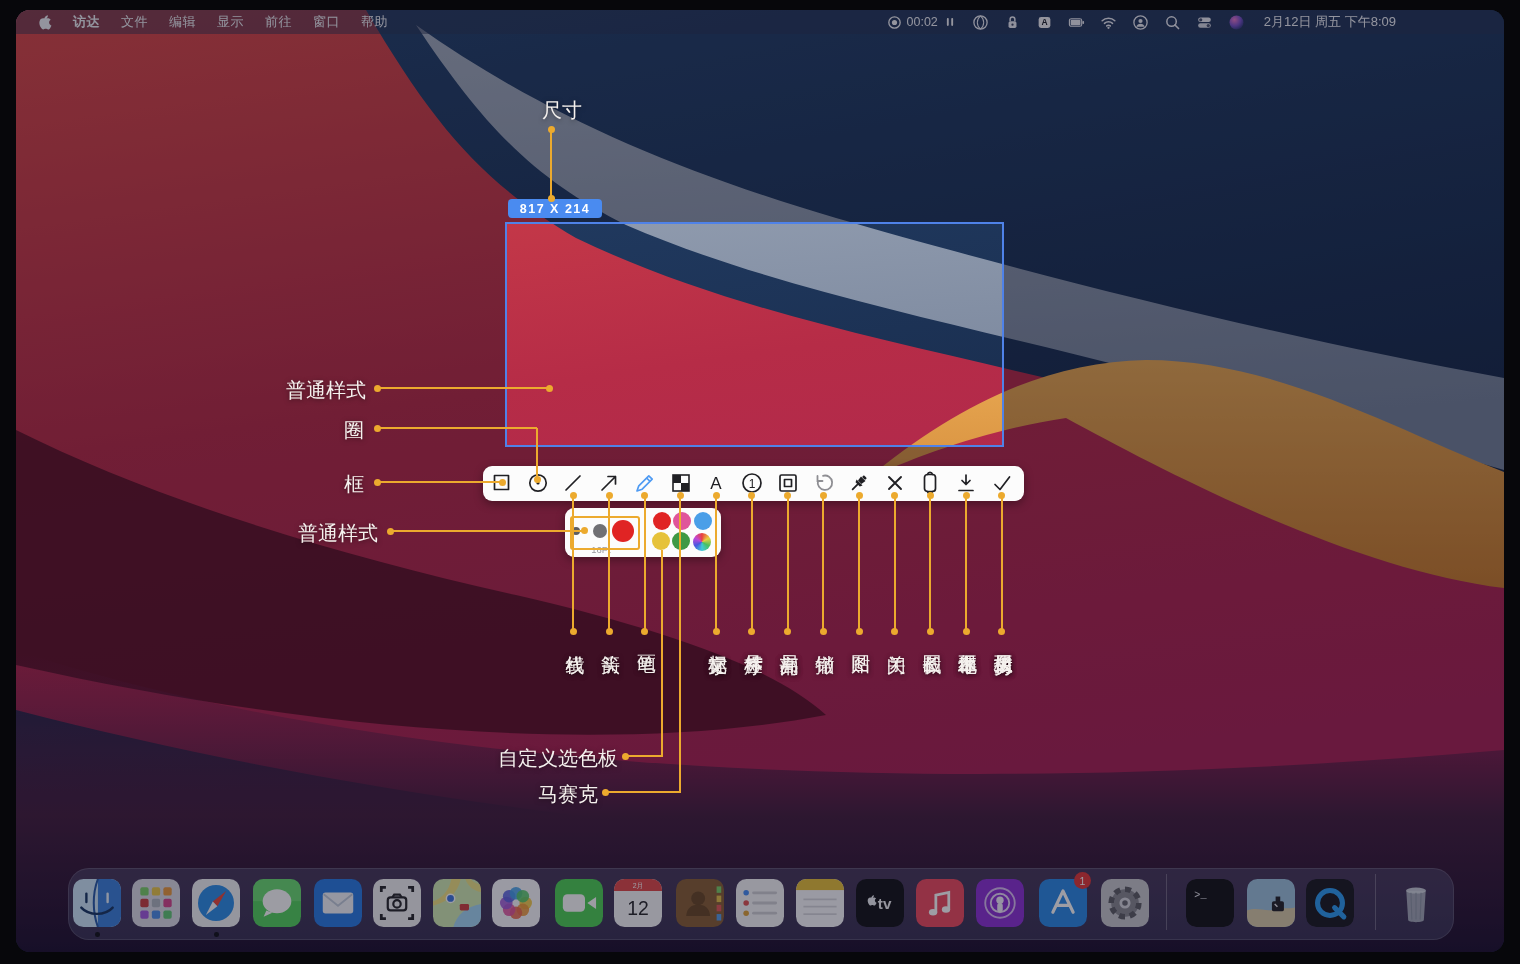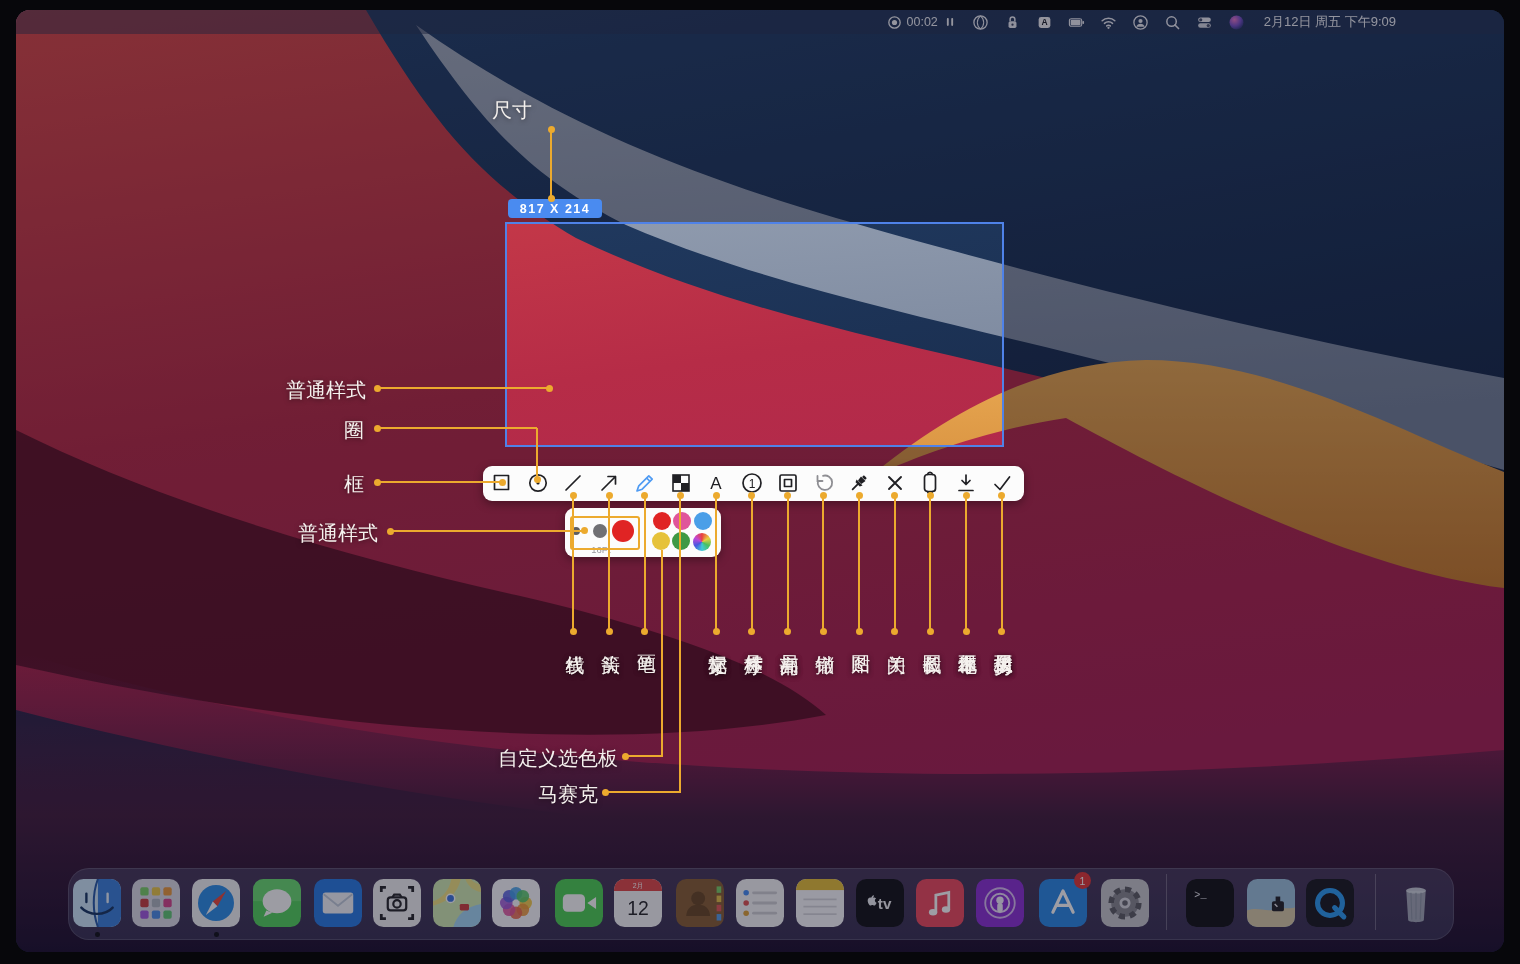--- a/index.html
+++ b/index.html
@@ -100,20 +100,34 @@
     </defs>
     <rect width="1488" height="942" fill="url(#wgNavy)"></rect>
     <path d="M0,0 H350 C420,120 470,175 560,228 C720,305 900,335 1100,385 C1300,435 1420,455 1488,472 L1488,830 C1100,870 500,830 0,700 Z" fill="url(#wgRed)"></path>
     <path d="M400,15 C470,120 520,170 610,215 C760,280 950,315 1120,360 C1300,408 1400,435 1488,460 L1488,368 C1250,325 1000,260 820,208 C650,158 520,100 400,15 Z" fill="url(#wgGray)"></path>
     <path d="M850,470 C940,395 1030,352 1130,350 C1260,350 1380,420 1488,462 L1488,578 C1340,560 1160,468 1050,408 C980,418 900,445 850,470 Z" fill="url(#wgOr)"></path>
     <path d="M0,420 C140,490 320,545 500,585 C660,622 760,660 810,705 C600,745 300,722 0,655 Z" fill="#551125" opacity="0.85"></path>
     <path d="M0,640 C300,740 800,800 1488,740 L1488,942 H0 Z" fill="url(#wgBot)"></path>
   </svg>
 
   <div id="menubar">
+    <div id="menu-left">
+      <span id="apple-logo" class="sticon">
+          <svg viewBox="0 0 17 17" width="16" height="16" xmlns="http://www.w3.org/2000/svg">
+            <path d="M11.6 4.3c.7-.8 1.2-1.9 1-3-1 .1-2.1.7-2.8 1.5-.6.7-1.1 1.8-1 2.9 1.1 0 2.2-.6 2.8-1.4zM13.9 9c0-1.9 1.6-2.8 1.7-2.9-.9-1.3-2.3-1.5-2.8-1.5-1.2-.1-2.3.7-2.9.7-.6 0-1.5-.7-2.5-.7-1.3 0-2.5.8-3.2 2-1.4 2.4-.4 5.9 1 7.8.7 1 1.5 2 2.5 2 1 0 1.4-.7 2.6-.7 1.2 0 1.6.7 2.6.7 1.1 0 1.8-1 2.4-1.9.8-1.1 1.1-2.2 1.1-2.2s-2.5-1-2.5-3.3z" fill="#eef0f5"></path>
+          </svg>
+        </span>
+    <span class="mi bold">访达</span>
+        <span class="mi">文件</span>
+        <span class="mi">编辑</span>
+        <span class="mi">显示</span>
+        <span class="mi">前往</span>
+        <span class="mi">窗口</span>
+        <span class="mi">帮助</span>
+      </div>
     <div id="menu-right">
       <div id="rec-group">
         <span id="rec-icon" class="sticon">
             <svg viewBox="0 0 18 18" width="15" height="15" xmlns="http://www.w3.org/2000/svg">
               <circle cx="9" cy="9" r="6.8" fill="none" stroke="#f2f2f5" stroke-width="1.6"></circle>
               <circle cx="9" cy="9" r="3.1" fill="#f2f2f5"></circle>
             </svg>
           </span>
         <span id="rec-time">00:02</span>
         <span id="rec-pause" class="sticon">
@@ -183,21 +197,21 @@
                 <radialGradient id="sph1" cx="35%" cy="30%" r="80%">
                   <stop offset="0" stop-color="#e879c8"></stop>
                   <stop offset=".55" stop-color="#7a54c8"></stop>
                   <stop offset="1" stop-color="#27376f"></stop>
                 </radialGradient>
               </defs>
               <circle cx="9" cy="9" r="7.4" fill="url(#sph1)"></circle>
             </svg>
           </span>
         </span>
-      <span id="menu-datetime">2月12日 周五 下午9:09</span>
+      <span id="menu-datetime">2月12日 周五 下午8:09</span>
     </div>
   </div>
 
   <div id="dock"></div>
   <div id="dock-items">
       <div class="dock-icon" style="left: 57px;">
         <svg viewBox="0 0 52 52" width="48" height="48" xmlns="http://www.w3.org/2000/svg">
           <rect width="52" height="52" fill="#cde6f8"></rect>
           <path d="M27 0 H52 V52 H27 Z" fill="#3e83dc"></path>
           <path d="M27 0 C21 16 21 36 27 52" fill="none" stroke="#2a5ca8" stroke-width="2.2"></path>
@@ -394,21 +408,21 @@
           <path d="M20.5 15 L21.5 44 M26 15 V44 M31.5 15 L30.5 44" stroke="#8f97a6" stroke-width="1.2" fill="none"></path>
         </svg>
       </div>
       <div class="dock-div" style="left: 1150px;"></div>
       <div class="dock-div" style="left: 1359px;"></div>
     </div>
 
   <div id="selection"></div>
   <div id="size-badge">817 X 214</div>
 
-  <div class="lbl" style="left:476px;top:87px;width:70px;text-align:left">尺寸</div>
+  <div class="lbl" style="left:496px;top:87px;width:70px;text-align:right">尺寸</div>
   <div class="cdot" style="left:535px;top:119px"></div>
   <div class="cl" style="left:534px;top:121px;width:2px;height:66px"></div>
   <div class="cdot" style="left:535px;top:188px"></div>
 
 
   <div class="lbl r" style="left:222px;top:367px;width:128px">普通样式</div>
   <div class="cdot" style="left:361px;top:378px"></div>
   <div class="cl" style="left:363px;top:377px;width:169px;height:2px"></div>
   <div class="cdot" style="left:533px;top:378px"></div>
 

